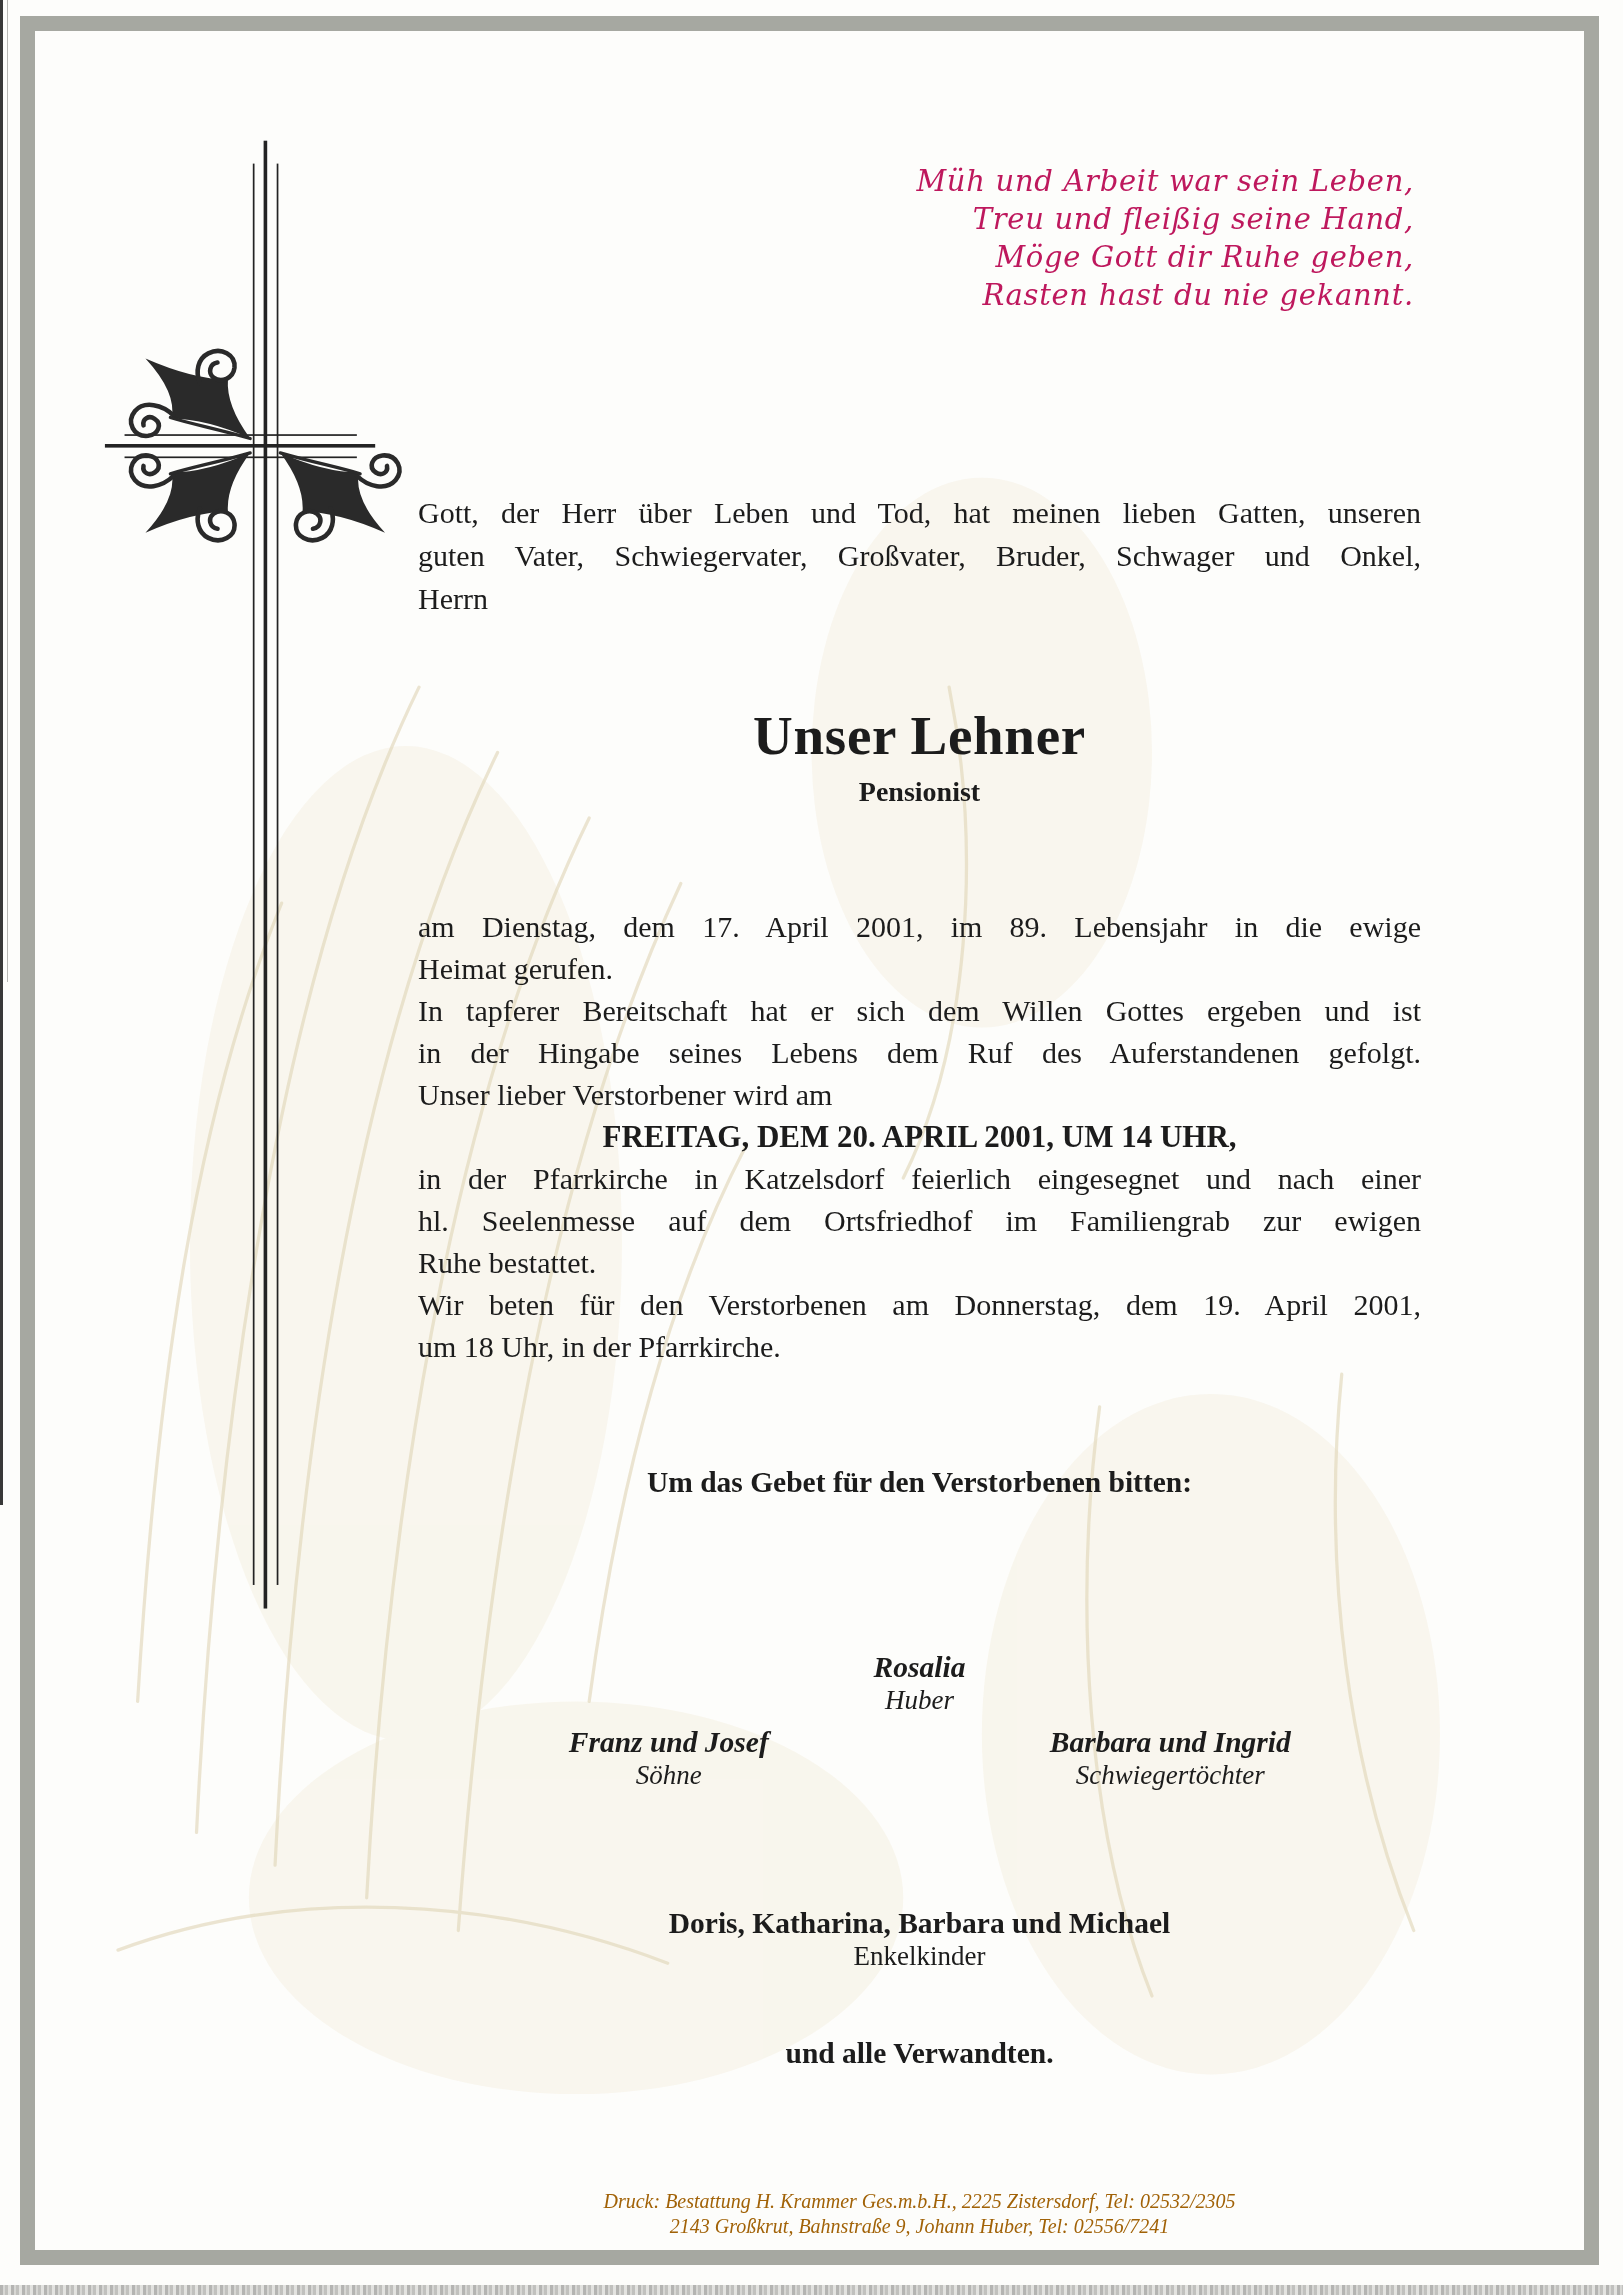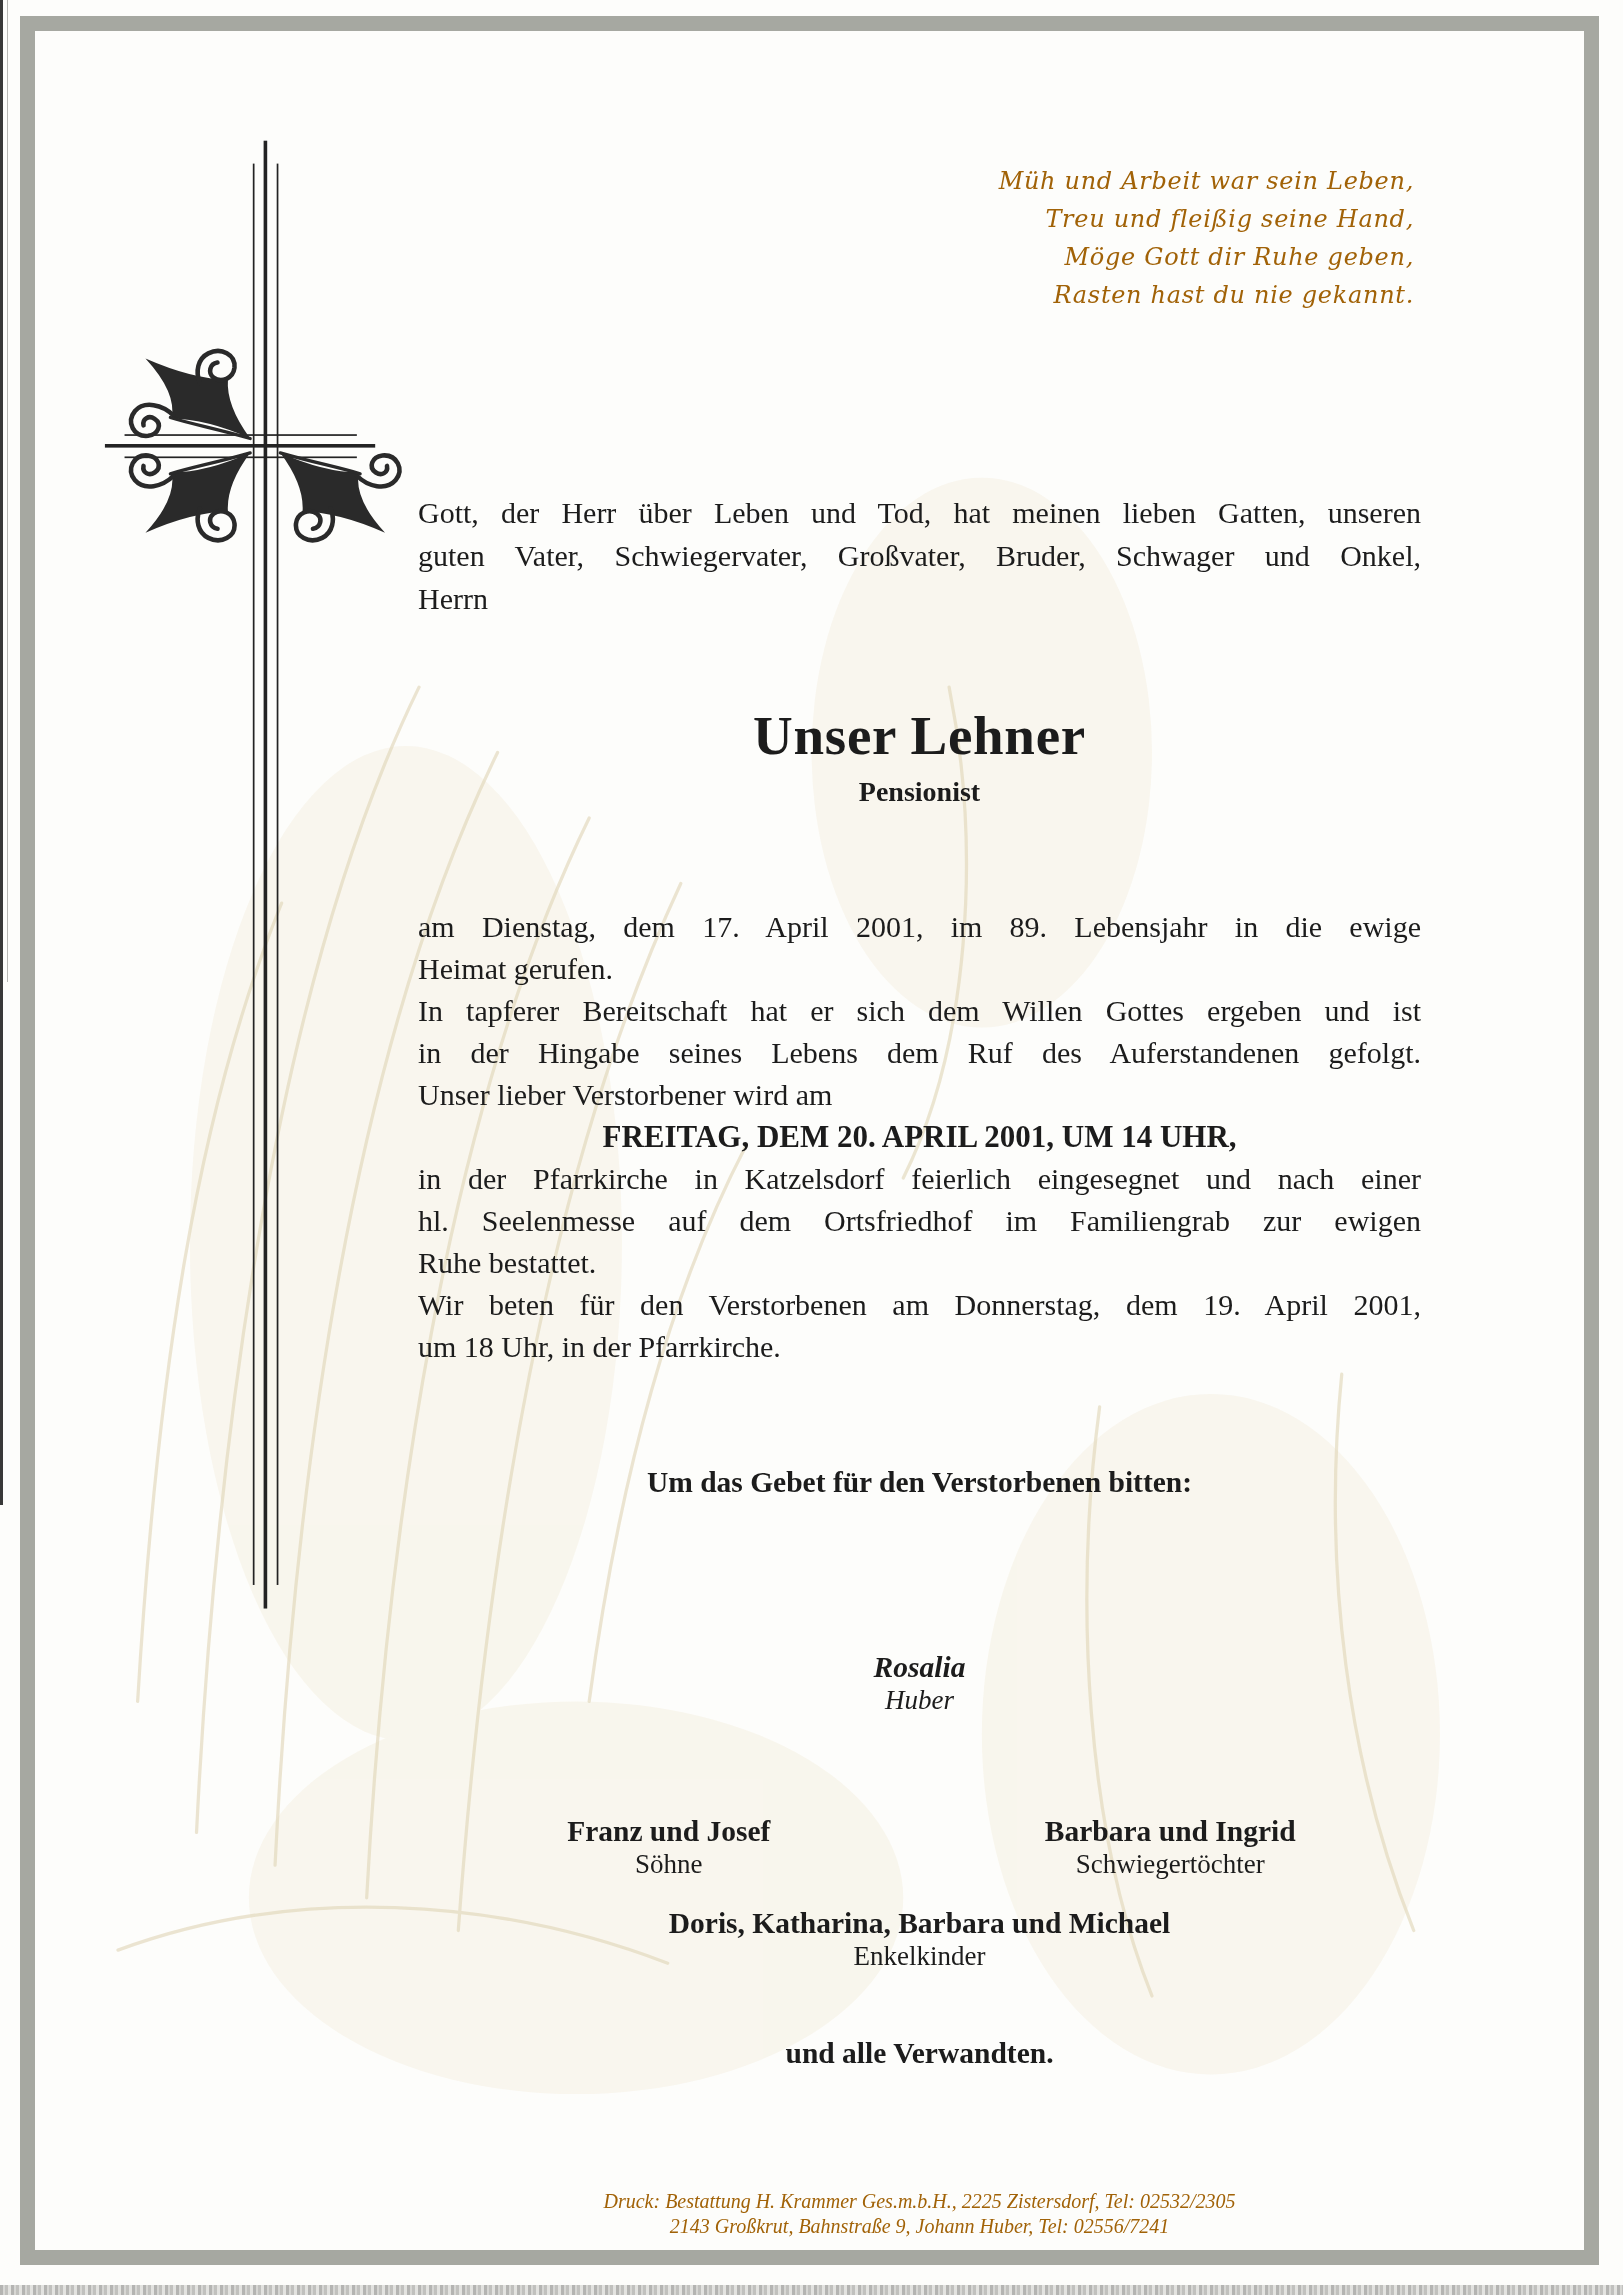--- a/index.html
+++ b/index.html
@@ -15,38 +15,38 @@
 
   
   .frame{position:absolute;left:19.6px;top:15.7px;width:1579px;height:2249px;
          border:15px solid #a6a8a1;box-sizing:border-box;}
 
   .wm{position:absolute;left:0;top:0;pointer-events:none;}
 
   
   .poem{position:absolute;top:162px;right:210px;text-align:right;
         font-family:"DejaVu Serif", serif;font-style:italic;
-        font-size:24px;line-height:38px;color:#a16207;letter-spacing:0.7px;}
+        font-size:29px;line-height:38px;color:#be185d;letter-spacing:0.7px;}
 
   
   .col{position:absolute;left:418px;width:1003px;}
   .intro{top:491px;font-size:30px;line-height:43px;}
   .just{text-align:justify;text-align-last:justify;}
   .name-block{top:706px;text-align:center;}
   .name{font-size:55px;font-weight:bold;line-height:60px;letter-spacing:0.7px;}
   .title{font-size:28px;font-weight:bold;line-height:33px;margin-top:9.2px;}
   .bodytxt{top:906px;font-size:30px;line-height:42px;}
   .funeral{font-weight:bold;text-align:center;text-align-last:center;font-size:31px;}
 
   .mo-heading{top:1466px;text-align:center;font-size:29.5px;font-weight:bold;}
   .entry{text-align:center;}
   .entry .names{font-size:29.5px;font-weight:bold;line-height:35px;}
   .entry .relation{font-size:27px;line-height:31px;}
   .e-widow{top:1650px;font-style:italic;}
-  .e-row{top:1814px;display:flex;}
+  .e-row{top:1725px;display:flex;font-style:italic;}
   .e-row .half{width:50%;}
   .e-grand{top:1906px;}
   .e-closing{top:2037px;text-align:center;font-size:29.5px;font-weight:bold;}
 
   .footer{top:2189px;text-align:center;font-style:italic;
           font-size:20px;line-height:25px;color:#a16207;}
 </style>
 </head>
 <body>
 

